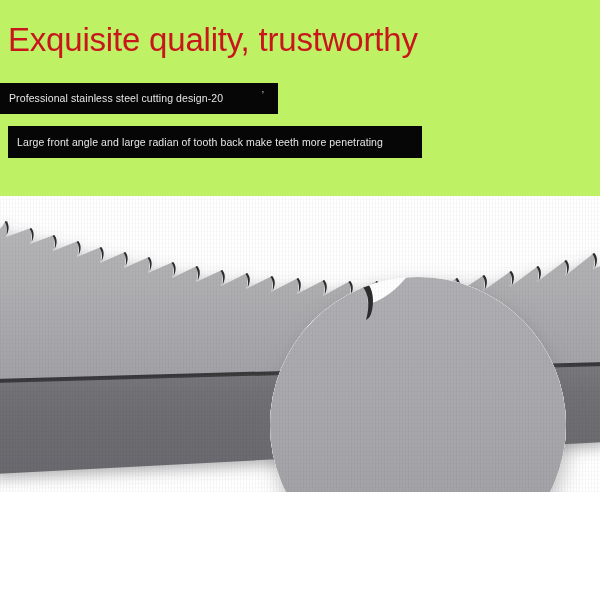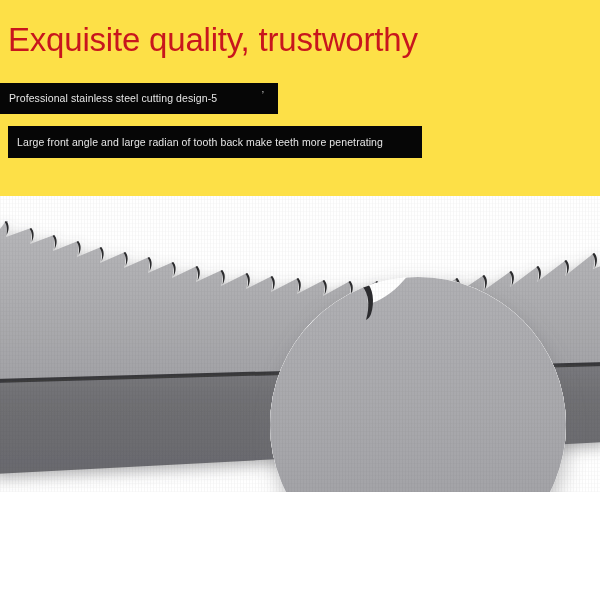--- a/index.html
+++ b/index.html
@@ -6,21 +6,21 @@
   body{
     width:600px;height:600px;
     background:#ffffff;
     font-family:"Liberation Sans","DejaVu Sans",sans-serif;
     overflow:hidden;
     position:relative;
   }
   #page{
     position:relative;
     width:600px;height:492px;
-    background:#fde047;
+    background:#bef264;
     overflow:hidden;
   }
 
   
   .headline{
     position:absolute;
     left:8px; top:20px;
     font-size:33px;
     line-height:40px;
     letter-spacing:-0.2px;
@@ -85,21 +85,21 @@
   }
 </style>
 </head>
 <body>
 
 <div id="page">
 
   <div class="headline">Exquisite quality, trustworthy</div>
 
   <div class="capbar" id="capbar-1">
-    <span class="captext">Professional stainless steel cutting design-5</span>
+    <span class="captext">Professional stainless steel cutting design-20</span>
     <span class="tick">’</span>
   </div>
 
   <div class="capbar" id="capbar-2">
     <span class="captext">Large front angle and large radian of tooth back make teeth more penetrating</span>
   </div>
 
   <div class="blade-stage">
 
     <svg width="600" height="404" viewBox="0 0 600 404">

